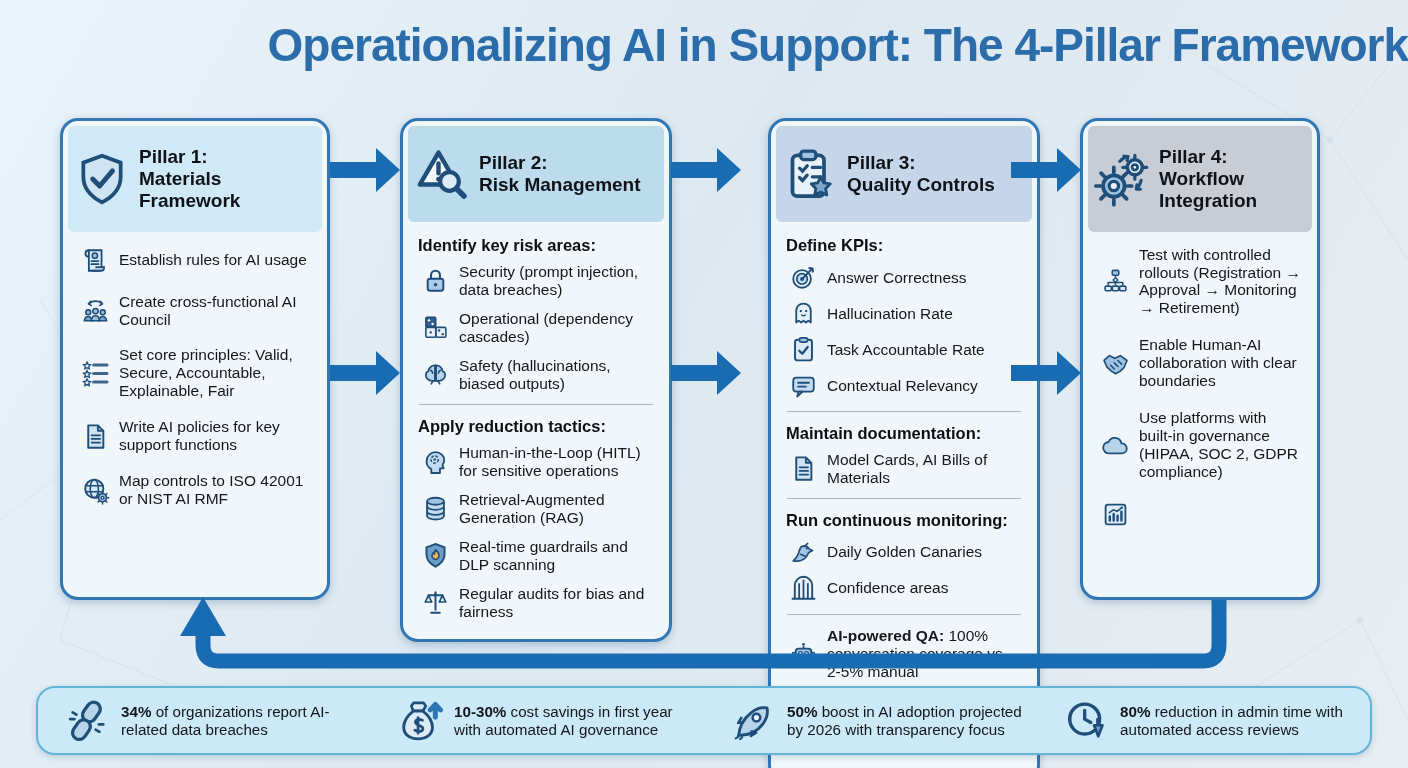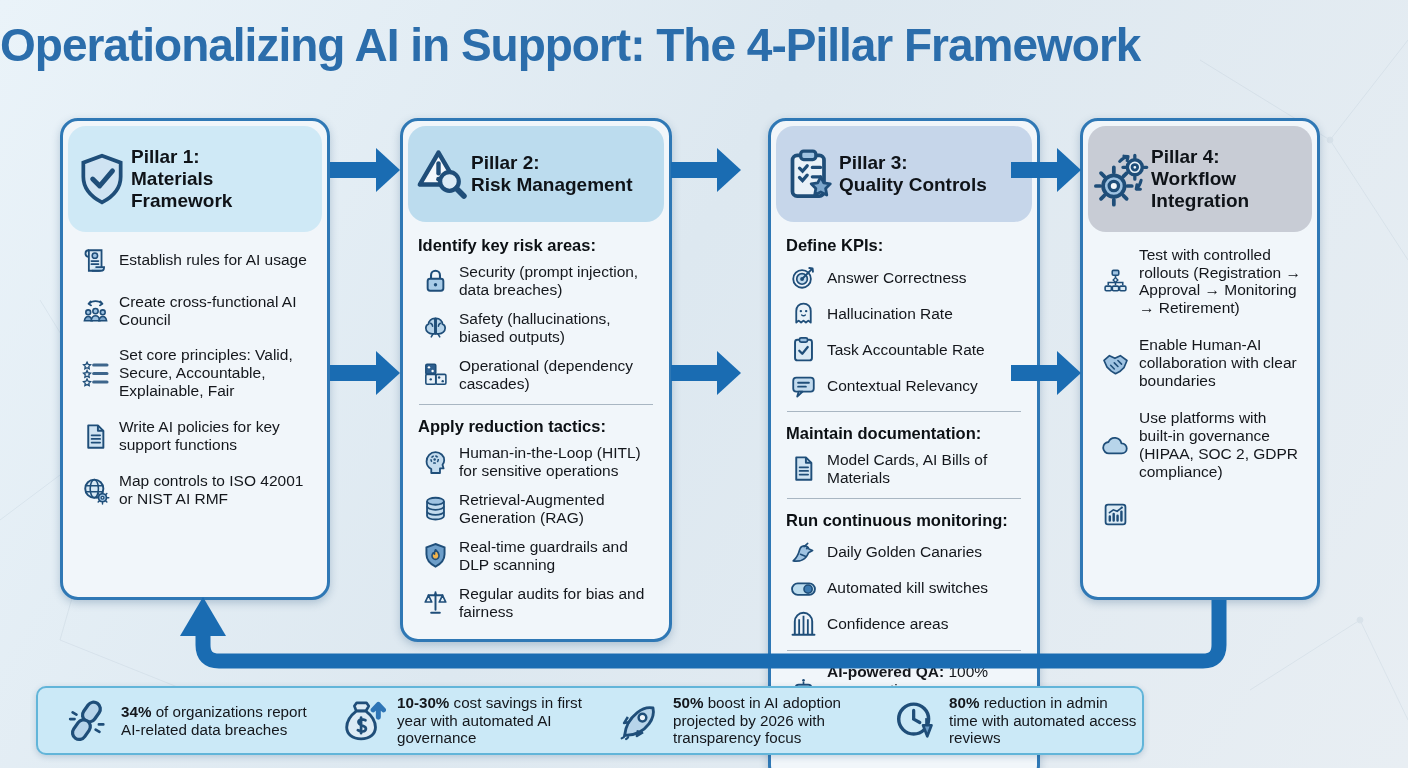--- a/index.html
+++ b/index.html
@@ -3,35 +3,35 @@
 <meta charset="utf-8">
 <style>
   html,body{margin:0;padding:0}
   body{
     width:1408px;height:768px;position:relative;overflow:hidden;
     font-family:"Liberation Sans",sans-serif;
     background:linear-gradient(120deg,#eaf3f9 0%,#dde8f0 45%,#e8eef3 100%);
   }
   .bg-net{position:absolute;inset:0;pointer-events:none}
   .title{
-    position:absolute;top:18px;left:0;width:100%;text-align:left;
+    position:absolute;top:18px;left:0;width:100%;text-align:right;
     font-size:46px;font-weight:bold;color:#2b6dab;letter-spacing:-1px;
   }
   .card{
     position:absolute;top:118px;background:#f1f6fa;
     border:3px solid #2f78b5;border-radius:18px;
     box-shadow:0 3px 8px rgba(25,70,115,.25);
     padding:5px;box-sizing:border-box;
   }
   .p1{left:60px;width:270px;height:482px}
   .p2{left:400px;width:272px;height:524px}
   .p3{left:768px;width:272px;height:665px}
   .p4{left:1080px;width:240px;height:482px}
   .card-header{
-    border-radius:18px;display:flex;align-items:center;gap:1px;
+    border-radius:6px;display:flex;align-items:center;gap:9px;
     padding:20px 6px;min-height:74px;box-sizing:border-box;
   }
   .p1 .card-header{background:#cfe9f6;min-height:92px}
   .p2 .card-header{background:#bcdcee}
   .p3 .card-header{background:#c6d6ea}
   .p4 .card-header{background:#c8ccd5;min-height:92px}
   .htitle{font-size:19px;font-weight:bold;color:#0f1318;line-height:1.15}
   .htitle span{display:block}
   .card-body{padding:14px 8px 6px 8px}
   .section-heading{font-size:16.5px;font-weight:bold;margin:0 0 8px 2px;color:#0c1014}
@@ -42,22 +42,22 @@
   .p1 .item{margin-bottom:18px}
   .p4 .item{margin-bottom:19px}
   .p3 .item{margin-bottom:7px}
   .divider{border-top:1.5px solid #a9b6c2;margin:11px 3px 12px 3px}
   .icon{display:flex;justify-content:center;align-items:center}
   .icon svg{width:29px;height:29px}
   .hicon svg{width:56px;height:56px}
   .arrow{position:absolute;width:70px;height:56px}
   .loop{position:absolute;left:0;top:0;width:1408px;height:768px;pointer-events:none}
   .stats-bar{
-    position:absolute;left:36px;top:686px;width:1108px;height:69px;
-    background:#cbe9f7;border:2.5px solid #62b5d9;border-radius:10px;
+    position:absolute;left:36px;top:686px;width:1336px;height:69px;
+    background:#cbe9f7;border:2.5px solid #62b5d9;border-radius:19px;
     display:flex;align-items:center;box-sizing:border-box;
     box-shadow:0 2px 6px rgba(25,70,115,.2);
   }
   .stat{
     flex:1;display:flex;align-items:center;gap:11px;
     padding-left:26px;padding-right:4px;
     font-size:15.2px;line-height:1.18;color:#14171c;
   }
   .stat .icon svg{width:46px;height:46px}
   .stat b,.item b{font-weight:bold}
@@ -177,42 +177,42 @@
               <rect x="5.5" y="10.5" width="13" height="10" rx="2" fill="#a9cce8" stroke="#1f4e79" stroke-width="1.6"></rect>
               <path d="M8.3 10.5V7.6a3.7 3.7 0 017.4 0v2.9" fill="none" stroke="#1f4e79" stroke-width="1.7"></path>
               <circle cx="12" cy="15.5" r="1.4" fill="#1f4e79"></circle>
             </svg>
           </span>
           <div>Security (prompt injection, data breaches)</div>
         </div>
         <div class="item">
           <span class="icon">
             <svg viewBox="0 0 24 24">
-              <path d="M11.5 4.5c-3 0-5.2 2-5.2 4.6-1.5.6-2.3 1.8-2.3 3.3 0 2.8 2.4 4.8 5.2 4.8h2.3z" fill="#b7d4ea" stroke="#1f4e79" stroke-width="1.4"></path>
-              <path d="M12.5 4.5c3 0 5.2 2 5.2 4.6 1.5.6 2.3 1.8 2.3 3.3 0 2.8-2.4 4.8-5.2 4.8h-2.3z" fill="#b7d4ea" stroke="#1f4e79" stroke-width="1.4"></path>
-              <path d="M12 4.5v12.7M8 8.5c1 .6 1.6 1.4 1.6 2.5M16 8.5c-1 .6-1.6 1.4-1.6 2.5" fill="none" stroke="#1f4e79" stroke-width="1.3" stroke-linecap="round"></path>
-              <path d="M10 17.2l-1.5 2.6M14 17.2l1.5 2.6" stroke="#1f4e79" stroke-width="1.3" stroke-linecap="round"></path>
-            </svg>
-          </span>
-          <div>Safety (hallucinations, biased outputs)</div>
-        </div>
-        <div class="item">
-          <span class="icon">
-            <svg viewBox="0 0 24 24">
               <rect x="4" y="3.5" width="8.2" height="8.2" rx="1" fill="#2e5f8f" stroke="#1f4e79" stroke-width="1.3"></rect>
               <circle cx="6.6" cy="6.1" r="1" fill="#fff"></circle>
               <circle cx="9.6" cy="9.1" r="1" fill="#fff"></circle>
               <rect x="12.4" y="11.9" width="8.2" height="8.2" rx="1" fill="#e8f1f8" stroke="#1f4e79" stroke-width="1.3"></rect>
               <circle cx="15" cy="14.5" r="1" fill="#1f4e79"></circle>
               <circle cx="18" cy="17.5" r="1" fill="#1f4e79"></circle>
               <rect x="4" y="11.9" width="8.2" height="8.2" rx="1" fill="#e8f1f8" stroke="#1f4e79" stroke-width="1.3"></rect>
               <circle cx="8.1" cy="16" r="1" fill="#1f4e79"></circle>
             </svg>
           </span>
           <div>Operational (dependency cascades)</div>
+        </div>
+        <div class="item">
+          <span class="icon">
+            <svg viewBox="0 0 24 24">
+              <path d="M11.5 4.5c-3 0-5.2 2-5.2 4.6-1.5.6-2.3 1.8-2.3 3.3 0 2.8 2.4 4.8 5.2 4.8h2.3z" fill="#b7d4ea" stroke="#1f4e79" stroke-width="1.4"></path>
+              <path d="M12.5 4.5c3 0 5.2 2 5.2 4.6 1.5.6 2.3 1.8 2.3 3.3 0 2.8-2.4 4.8-5.2 4.8h-2.3z" fill="#b7d4ea" stroke="#1f4e79" stroke-width="1.4"></path>
+              <path d="M12 4.5v12.7M8 8.5c1 .6 1.6 1.4 1.6 2.5M16 8.5c-1 .6-1.6 1.4-1.6 2.5" fill="none" stroke="#1f4e79" stroke-width="1.3" stroke-linecap="round"></path>
+              <path d="M10 17.2l-1.5 2.6M14 17.2l1.5 2.6" stroke="#1f4e79" stroke-width="1.3" stroke-linecap="round"></path>
+            </svg>
+          </span>
+          <div>Safety (hallucinations, biased outputs)</div>
         </div>
         <div class="divider"></div>
         <div class="section-heading">Apply reduction tactics:</div>
         <div class="item">
           <span class="icon">
             <svg viewBox="0 0 24 24">
               <path d="M8.5 21.5v-3.2c-2.6-1.4-3.9-3.6-3.9-6.2C4.6 7.5 7.9 4.3 12 4.3c4 0 7.2 2.9 7.2 6.6 0 1.4-.5 2.7-1.4 3.8l.9 3h-3v3.8z" fill="#c3dbee" stroke="#1f4e79" stroke-width="1.5" stroke-linejoin="round"></path>
               <circle cx="11.3" cy="10.3" r="3" fill="none" stroke="#1f4e79" stroke-width="1.3" stroke-dasharray="2.2 1.4"></circle>
               <circle cx="11.3" cy="10.3" r="1" fill="#1f4e79"></circle>
             </svg>
@@ -327,29 +327,20 @@
         <div class="section-heading">Run continuous monitoring:</div>
         <div class="item">
           <span class="icon">
             <svg viewBox="0 0 24 24">
               <path d="M3.5 19c5.5.8 10.8-1.2 12.6-6.8l3.4-1.9-3-1.2C15 5.3 9.8 5.8 8.8 9.7c-.8 3.2-2.3 6.5-5.3 9.3z" fill="#9fc3e2" stroke="#1f4e79" stroke-width="1.4" stroke-linejoin="round"></path>
               <path d="M9.5 13.5l4.5 1.8M12.5 7.2l3-2.7" fill="none" stroke="#1f4e79" stroke-width="1.3" stroke-linecap="round"></path>
               <circle cx="14.8" cy="8.6" r=".9" fill="#1f4e79"></circle>
             </svg>
           </span>
           <div>Daily Golden Canaries</div>
-        </div>
-        <div class="item">
-          <span class="icon">
-            <svg viewBox="0 0 24 24">
-              <rect x="2.5" y="7.8" width="19" height="9.4" rx="4.7" fill="#bcdcee" stroke="#1f4e79" stroke-width="1.5"></rect>
-              <circle cx="15.8" cy="12.5" r="3.4" fill="#3c7ab0" stroke="#1f4e79" stroke-width="1.3"></circle>
-            </svg>
-          </span>
-          <div>Automated kill switches</div>
         </div>
         <div class="item">
           <span class="icon">
             <svg viewBox="0 0 24 24">
               <path d="M4.8 20.5V9.5a7.2 7.2 0 0114.4 0v11" fill="#eef4fa" stroke="#1f4e79" stroke-width="1.6"></path>
               <path d="M8.4 20.5V7.6M12 20.5V4.8M15.6 20.5V7.6" stroke="#1f4e79" stroke-width="1.5"></path>
               <path d="M3 20.5h18" stroke="#1f4e79" stroke-width="1.8" stroke-linecap="round"></path>
             </svg>
           </span>
           <div>Confidence areas</div>

